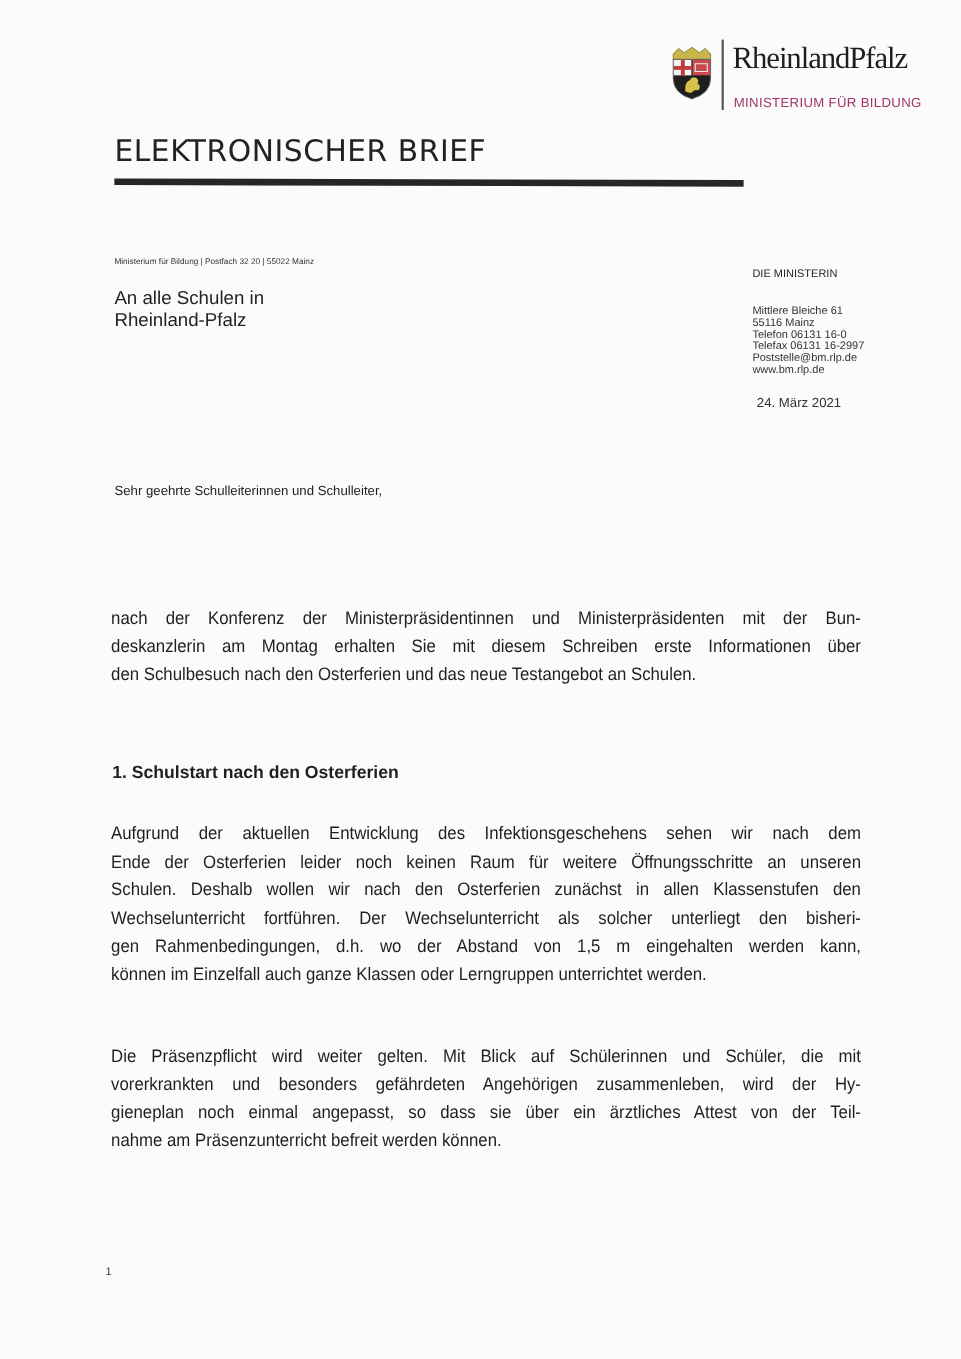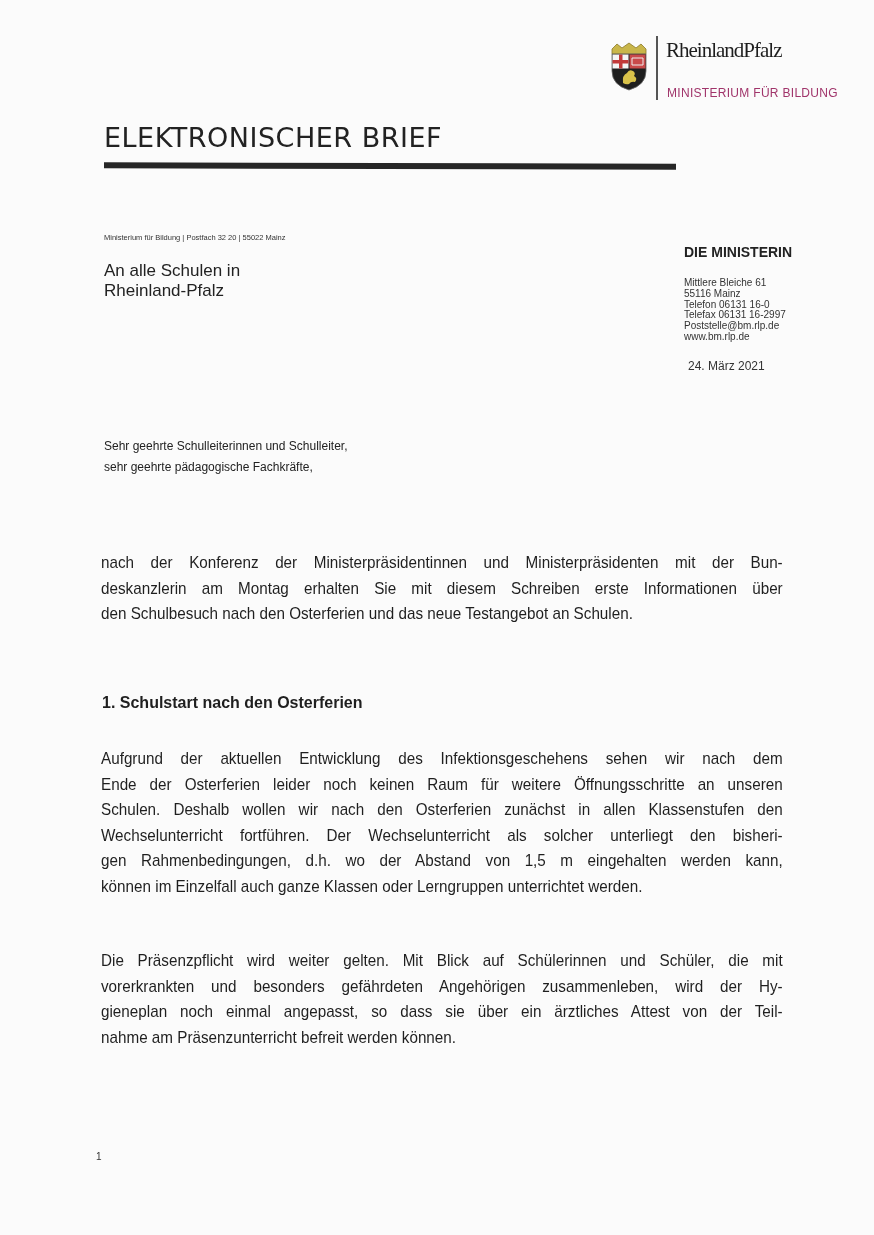--- a/index.html
+++ b/index.html
@@ -4,29 +4,29 @@
   <style>
     html, body { margin: 0; padding: 0; }
     body {
       width: 874px; height: 1235px; background: #fbfbfb; position: relative; overflow: hidden;
       font-family: "Liberation Sans", sans-serif; color: #1c1c1c;
     }
     .abs { position: absolute; }
     
     #crest { left: 609px; top: 41px; width: 40px; height: 50px; }
     #logo-divider { left: 656px; top: 36px; width: 2px; height: 64px; background: #555; }
-    #brand-name { left: 666px; top: 38px; font-family: "Liberation Serif", serif; font-size: 21px; letter-spacing: -1px; color: #1e1e1e; }
+    #brand-name { left: 666px; top: 38px; font-family: "Liberation Serif", serif; font-size: 28px; letter-spacing: -1px; color: #1e1e1e; }
     #brand-sub { left: 667px; top: 86px; font-size: 12px; color: #a0346a; letter-spacing: 0.3px; }
     
     #doc-title { left: 104px; top: 122px; font-family: "DejaVu Sans", sans-serif; font-size: 27px; letter-spacing: 0.5px; color: #222; }
     #title-rule { left: 104px; top: 163px; width: 572px; height: 6px; background: #262626; transform: rotate(0.15deg); }
     
     #sender-line { left: 104px; top: 233px; font-size: 7.5px; color: #333; }
     #recipient { left: 104px; top: 261px; font-size: 17px; line-height: 20px; color: #222; }
-    #minister { left: 684px; top: 244px; font-size: 14px; font-weight: bold; color: #222; }
+    #minister { left: 684px; top: 244px; font-size: 10px; font-weight: normal; color: #222; }
     #contact { left: 684px; top: 278px; font-size: 10px; line-height: 10.8px; color: #333; }
     #date { left: 688px; top: 359px; font-size: 12px; color: #333; }
     
     #salutation { left: 104px; top: 436px; font-size: 12px; line-height: 21px; color: #222; }
     .para { left: 101px; width: 682px; font-size: 16.4px; line-height: 25.5px; text-align: justify; color: #1f1f1f; transform: scaleX(0.93); transform-origin: left top; }
     .para .ln { display: block; text-align: justify; text-align-last: justify; white-space: nowrap; }
     .para .ln.last { text-align-last: left; }
     #intro { top: 550px; width: 733px; }
     #section-heading { left: 102px; top: 675px; font-size: 16px; font-weight: bold; color: #1f1f1f; margin-top: 19px; }
     #para1 { top: 746px; width: 733px; }
@@ -65,21 +65,20 @@
   <div>55116 Mainz</div>
   <div>Telefon 06131 16-0</div>
   <div>Telefax 06131 16-2997</div>
   <div>Poststelle@bm.rlp.de</div>
   <div>www.bm.rlp.de</div>
 </div>
 <div id="date" class="abs">24. März 2021</div>
 
 <div id="salutation" class="abs">
   <div>Sehr geehrte Schulleiterinnen und Schulleiter,</div>
-  <div>sehr geehrte pädagogische Fachkräfte,</div>
 </div>
 
 <div id="intro" class="abs para">
   <span class="ln">nach der Konferenz der Ministerpräsidentinnen und Ministerpräsidenten mit der Bun-</span>
   <span class="ln">deskanzlerin am Montag erhalten Sie mit diesem Schreiben erste Informationen über</span>
   <span class="ln last">den Schulbesuch nach den Osterferien und das neue Testangebot an Schulen.</span>
 </div>
 
 <div id="section-heading" class="abs">1. Schulstart nach den Osterferien</div>
 

